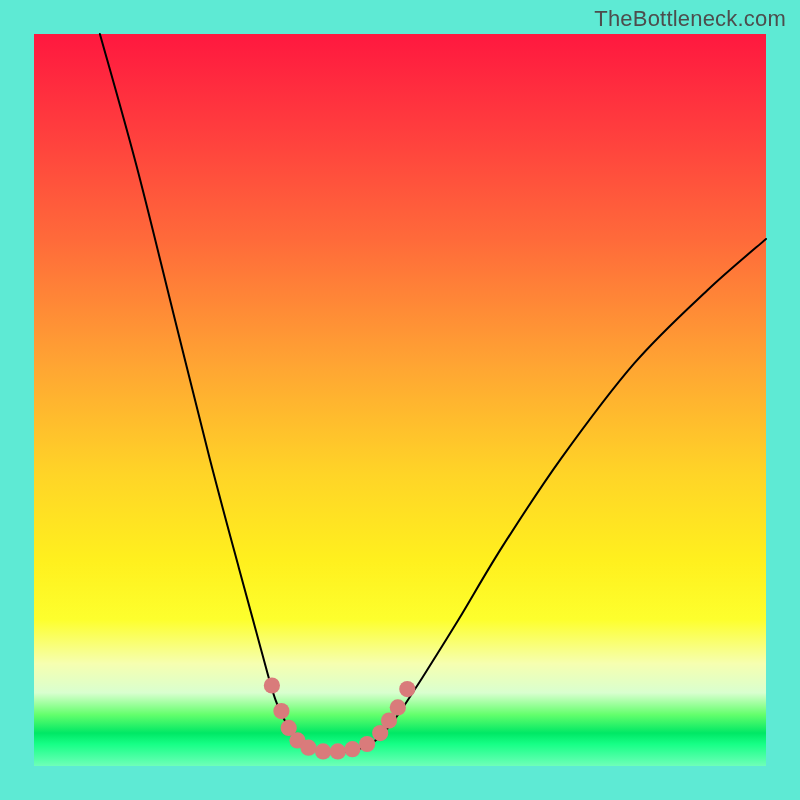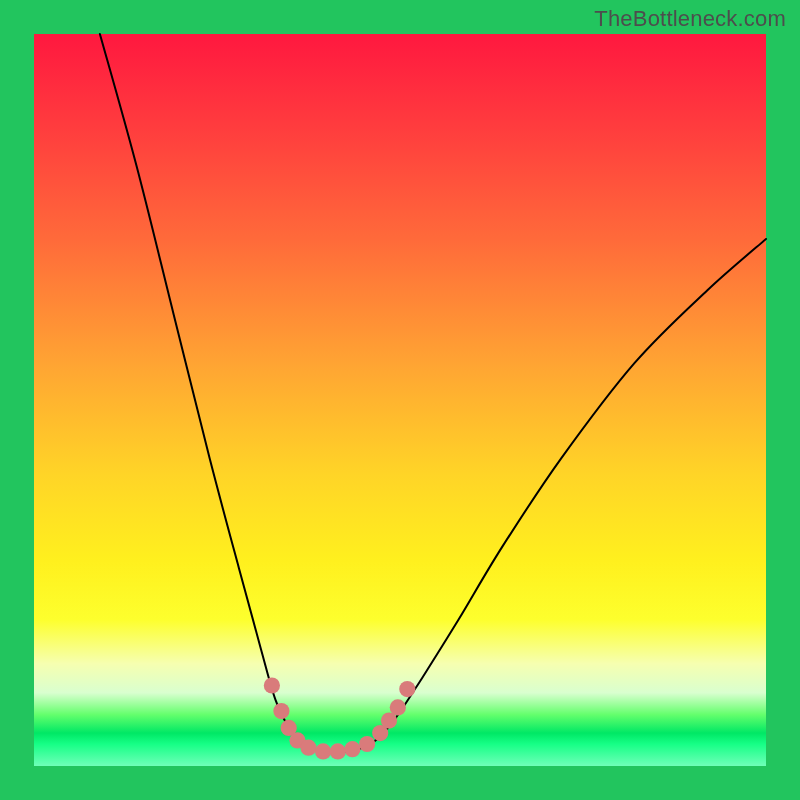--- a/index.html
+++ b/index.html
@@ -8,21 +8,21 @@
     width: 800px;
     height: 800px;
     overflow: hidden;
     background: #000;
     font-family: Arial, Helvetica, sans-serif;
   }
   .frame {
     position: relative;
     width: 800px;
     height: 800px;
-    background: #22c55e;
+    background: #5eead4;
   }
   .watermark {
     position: absolute;
     top: 6px;
     right: 14px;
     color: #4d4d4d;
     font-size: 22px;
     font-weight: 400;
     letter-spacing: 0.2px;
     z-index: 10;

